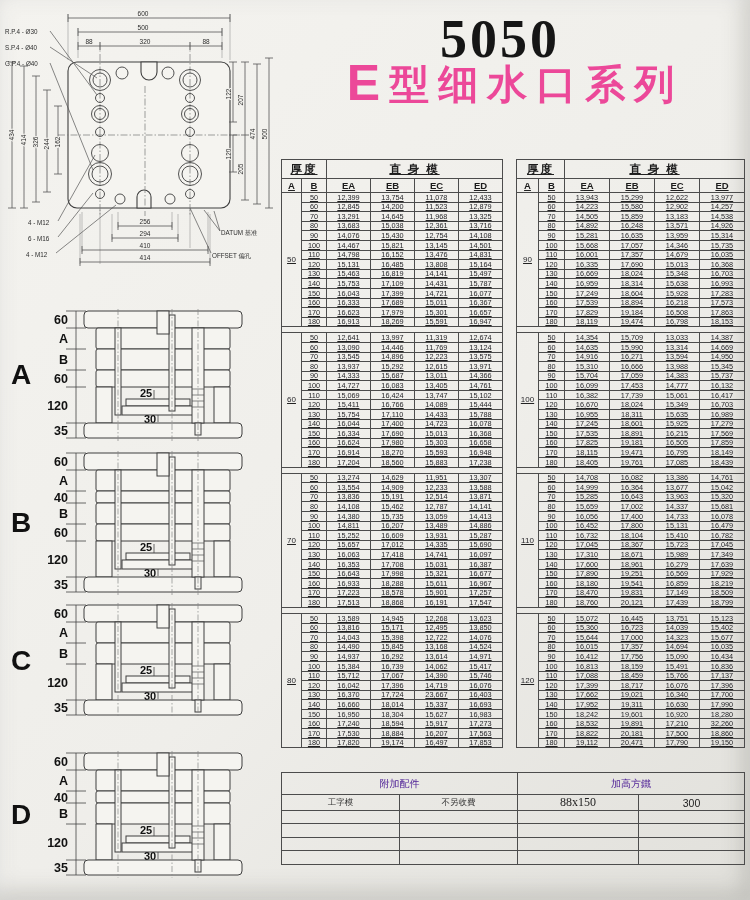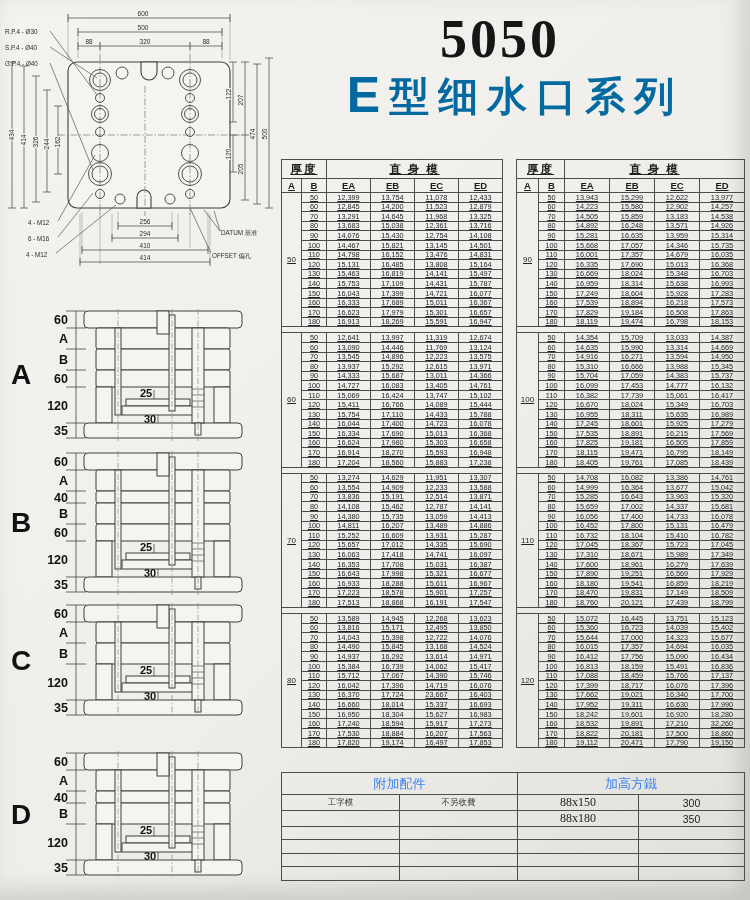--- a/index.html
+++ b/index.html
@@ -6,22 +6,22 @@
   body{
     width:750px;height:900px;position:relative;overflow:hidden;
     background:linear-gradient(135deg,#f4f3ef 0%,#efeeea 55%,#e1e0db 100%);
     font-family:"Liberation Sans",sans-serif;color:#222;
   }
   .vignette{position:absolute;inset:0;box-shadow:inset -6px -8px 22px rgba(90,90,85,.25), inset 4px 2px 14px rgba(255,255,255,.5);pointer-events:none;}
 
   
   .model-title{position:absolute;left:440px;top:8px;width:280px;text-align:left;
     font-family:"Liberation Serif",serif;font-weight:bold;font-size:54px;letter-spacing:3px;color:#161616;}
-  .series-title{position:absolute;left:285px;top:66px;width:460px;text-align:center;white-space:nowrap;
-    font-weight:bold;color:#0369a1;font-size:40px;letter-spacing:9px;}
+  .series-title{position:absolute;left:285px;top:54px;width:460px;text-align:center;white-space:nowrap;
+    font-weight:bold;color:#ec4899;font-size:40px;letter-spacing:9px;}
   .series-title .e{font-size:50px;letter-spacing:9px;vertical-align:-2px;}
 
   
   .draw-wrap{position:absolute;left:0px;top:2px;width:278px;height:274px;}
   .dl{stroke:#555;stroke-width:.8;fill:none;}
   .ext{stroke:#999;stroke-width:.6;fill:none;}
   .cl{stroke:#777;stroke-width:.7;stroke-dasharray:7 2 1.5 2;fill:none;}
   .pl{fill:#f5f4f0;stroke:#3e3e3e;stroke-width:1.1;}
   .hole{fill:none;stroke:#3e3e3e;stroke-width:.9;}
   .dtext{font:6.5px "Liberation Sans",sans-serif;fill:#2c2c2c;paint-order:stroke;stroke:#f2f1ed;stroke-width:2px;}
@@ -47,21 +47,21 @@
   .pt .acell{font-size:8px;color:#26262a;}
   .pt .bcell{font-size:7.3px;height:8.6px;line-height:1;color:#26262a;}
   .pt .vcell{font-size:7.3px;height:8.6px;line-height:1;color:#26262a;}
   .pt .gap td{height:5px;}
   #pt-left{left:281px;width:221px;}
   #pt-right{left:516px;width:228px;}
 
   
   table.acc{border-collapse:collapse;table-layout:fixed;position:absolute;left:281px;top:772px;width:463px;border:1.8px solid #3c3c3c;}
   table.acc td{border:1px solid #4c4c4c;padding:0;text-align:center;vertical-align:middle;}
-  .acc .hd{font-family:"Liberation Serif",serif;font-size:13px;height:21px;color:#3b82f6;}
+  .acc .hd{font-family:"Liberation Serif",serif;font-size:10px;height:21px;color:#4c1d95;}
   .acc .divL{border-left:1.8px solid #3c3c3c;}
   .acc .small{font-family:"Liberation Serif",serif;font-size:8.5px;height:12.4px;color:#333;}
   .acc .size{font-family:"Liberation Serif",serif;font-size:12px;height:12.4px;color:#222;}
   .acc .num{font-size:10.5px;height:12.4px;color:#222;}
 </style>
 </head>
 <body>
 
 <div class="vignette"></div>
 
@@ -1222,41 +1222,35 @@
       </tr>
       <tr>
         <td class="small">工字模</td>
         <td class="small">不另收費</td>
         <td class="size divL">88x150</td>
         <td class="num">300</td>
       </tr>
       <tr>
         <td class="small"></td>
         <td class="small"></td>
-        <td class="size divL">88x180</td>
-        <td class="num">350</td>
+        <td class="size divL"></td>
+        <td class="num"></td>
       </tr>
       <tr>
         <td class="small"></td>
         <td class="small"></td>
         <td class="size divL"></td>
         <td class="num"></td>
       </tr>
       <tr>
         <td class="small"></td>
         <td class="small"></td>
         <td class="size divL"></td>
         <td class="num"></td>
       </tr>
       <tr>
         <td class="small"></td>
         <td class="small"></td>
         <td class="size divL"></td>
         <td class="num"></td>
       </tr>
-      <tr>
-        <td class="small"></td>
-        <td class="small"></td>
-        <td class="size divL"></td>
-        <td class="num"></td>
-      </tr>
     </tbody>
   </table>
 
 </body></html>

